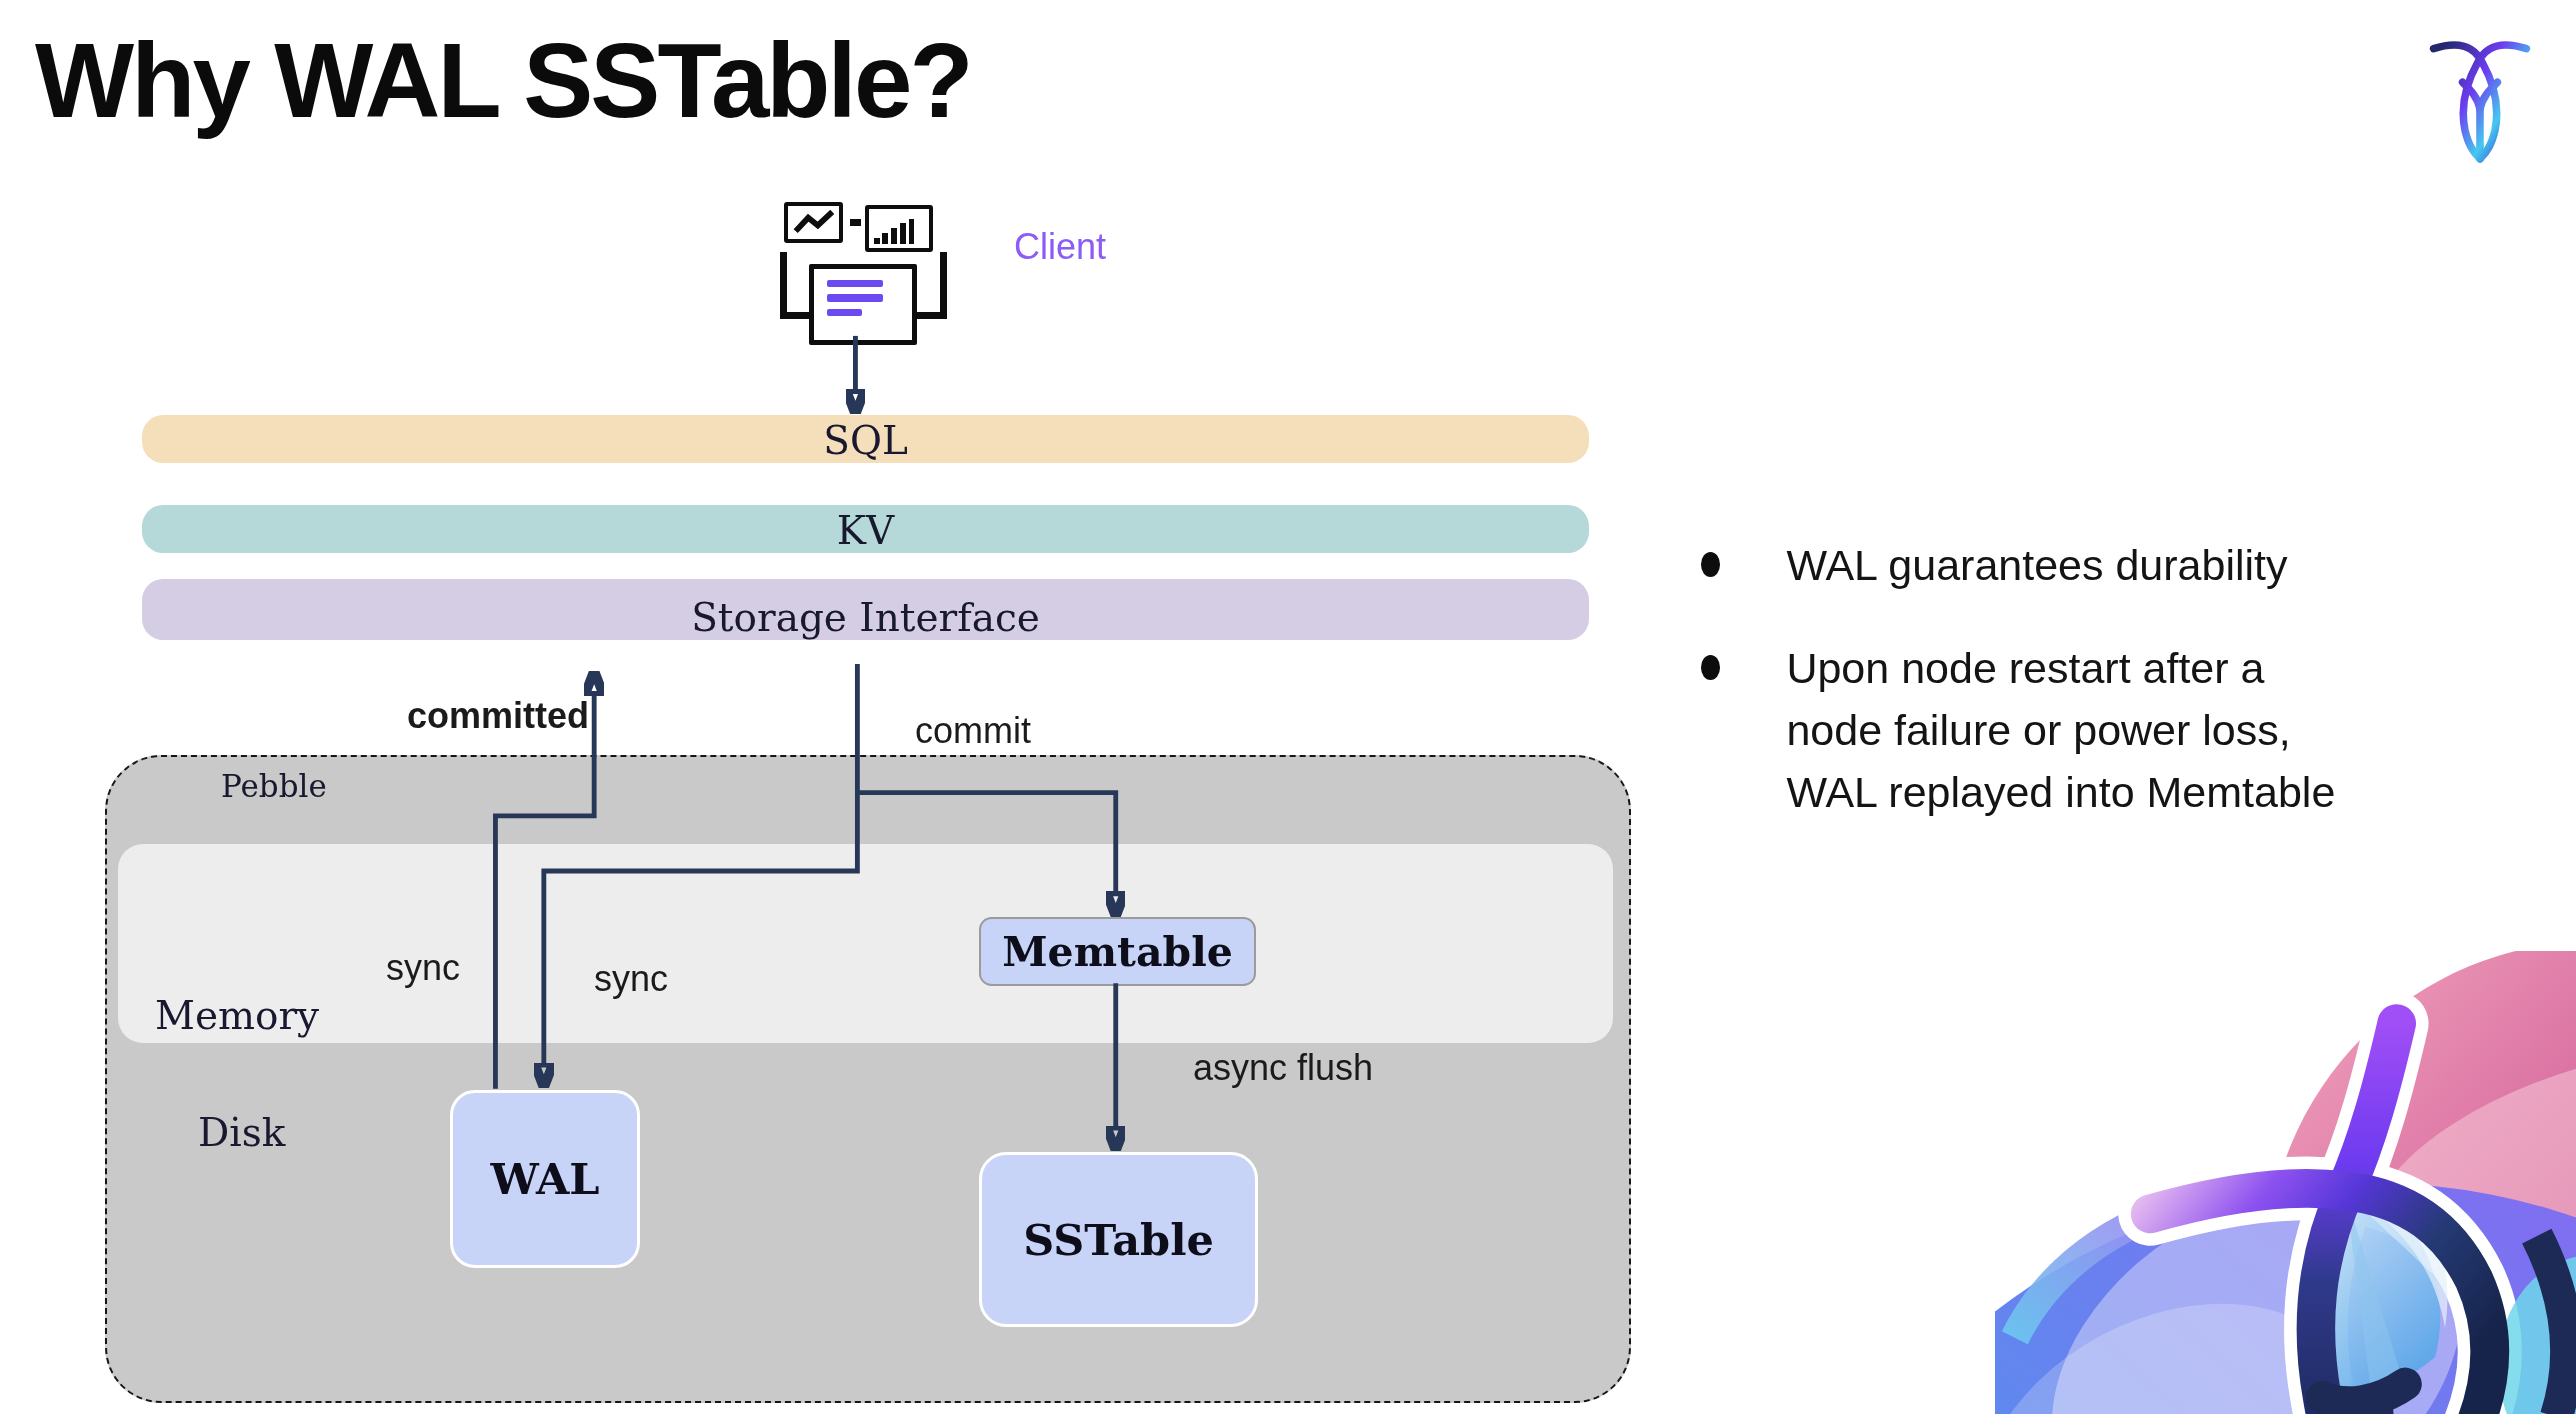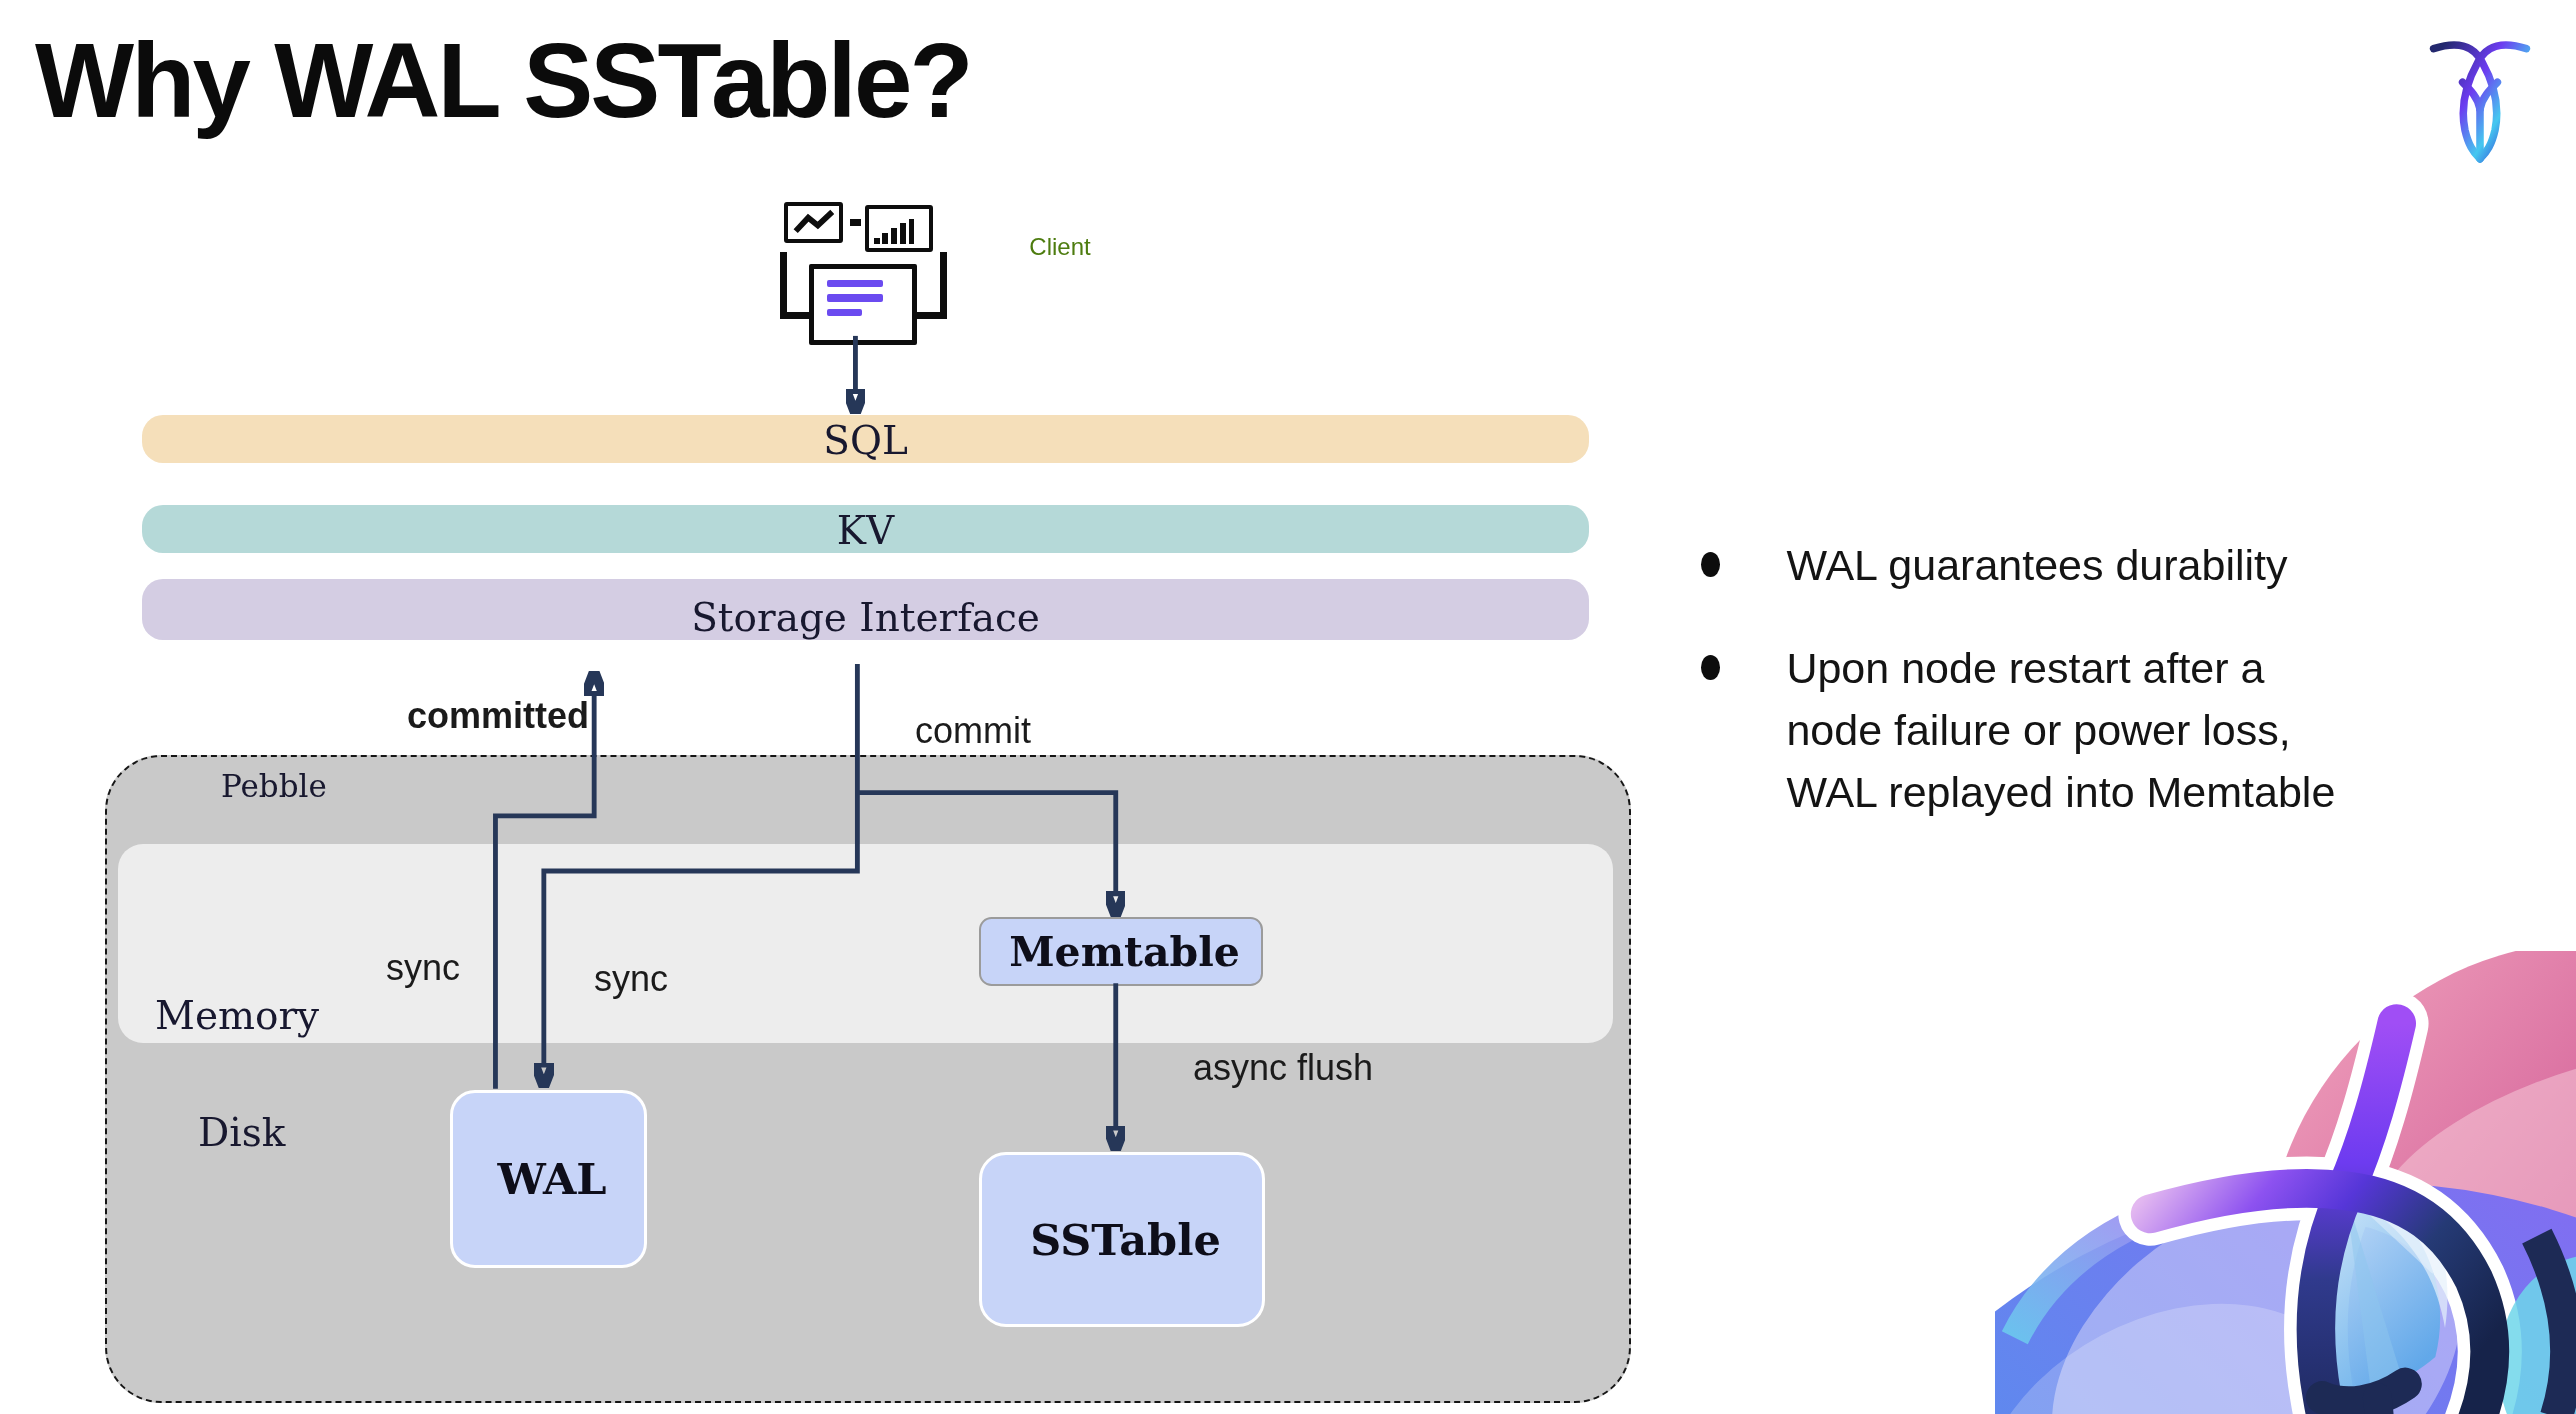--- a/index.html
+++ b/index.html
@@ -20,41 +20,41 @@
   .monitor{position:absolute;background:#fff;border:4.8px solid #0d0d0d;border-radius:2.9px;}
   .mon1{left:3.9px;top:3.9px;width:51px;height:33px;}
   .mon2{left:85px;top:6.8px;width:50px;height:31px;display:flex;align-items:flex-end;gap:2.9px;padding:3.9px 4.8px;}
   .bar{width:5.8px;background:#0d0d0d;}
   .dash{position:absolute;left:70px;top:21px;width:10.6px;height:6.8px;background:#0d0d0d;}
   .bracket-l{position:absolute;left:0px;top:54px;width:25px;height:60px;border-left:7.7px solid #0d0d0d;border-bottom:7.7px solid #0d0d0d;}
   .bracket-r{position:absolute;left:135px;top:54px;width:25px;height:60px;border-right:7.7px solid #0d0d0d;border-bottom:7.7px solid #0d0d0d;}
   .doc{position:absolute;left:29px;top:66px;width:85px;height:60px;background:#fff;border:5.8px solid #0d0d0d;border-radius:1.9px;padding:10.6px 0 0 12.6px;}
   .doc-line{height:7.7px;background:var(--doc_lines_purple,#6b4bf0);border-radius:1.9px;margin-bottom:6.8px;}
   .dl1,.dl2{width:56px;} .dl3{width:35px;}
-  .client-label{left:973px;top:225px;width:174px;text-align:center;font-size:24px;line-height:43px;color:#4d7c0f;}
+  .client-label{left:973px;top:225px;width:174px;text-align:center;font-size:36px;line-height:43px;color:#8b5cf6;}
 
   
   .layer{left:142px;width:1447px;border-radius:21px;display:flex;align-items:flex-end;justify-content:center;
          font-family:"DejaVu Serif",serif;font-size:39px;color:var(--serif_ink,#18182f);}
   .layer-sql{top:415px;height:48px;background:var(--layer_sql,#f5dfba);}
   .layer-kv{top:505px;height:48px;background:var(--layer_kv,#b5d9d8);}
   .layer-storage{top:579px;height:61px;background:var(--layer_storage,#d4cde3);}
 
   
   .pebble{left:105px;top:755px;width:1522px;height:644px;background:var(--pebble_fill,#c9c9c9);
           border:2.9px dashed #161616;border-radius:56px;}
   .memory-band{left:118px;top:844px;width:1495px;height:199px;background:var(--memory_fill,#ededed);border-radius:25px;}
   .serif-label{font-family:"DejaVu Serif",serif;color:var(--serif_ink,#18182f);white-space:nowrap;}
   .pebble-label{left:221px;top:768px;font-size:31px;}
   .memory-label{left:155px;top:993px;font-size:39px;}
   .disk-label{left:198px;top:1110px;font-size:39px;}
 
   
   .node{background:var(--node_fill,#c7d4f8);display:flex;align-items:center;justify-content:center;
-        font-family:"DejaVu Serif",serif;font-weight:bold;color:#0e0e1a;padding-left:7px;}
+        font-family:"DejaVu Serif",serif;font-weight:bold;color:#0e0e1a;}
   .memtable{left:979px;top:917px;width:273px;height:65px;border:2.9px solid var(--node_border_gray,#9b9b9b);border-radius:12.6px;font-size:41px;}
   .wal{left:450px;top:1090px;width:184px;height:172px;border:3.9px solid #ffffff;border-radius:25px;font-size:43px;}
   .sstable{left:979px;top:1152px;width:273px;height:169px;border:3.9px solid #ffffff;border-radius:27px;font-size:43px;text-align:right;}
 
   
   .edge-label{font-size:36px;color:#1b1b1b;white-space:nowrap;transform:translate(-50%,-50%);}
   .lbl-committed{left:498px;top:716px;font-weight:bold;}
   .lbl-commit{left:973px;top:699px;margin-top:32px;}
   .lbl-sync-a{left:423px;top:968px;}
   .lbl-sync-b{left:631px;top:979px;}

